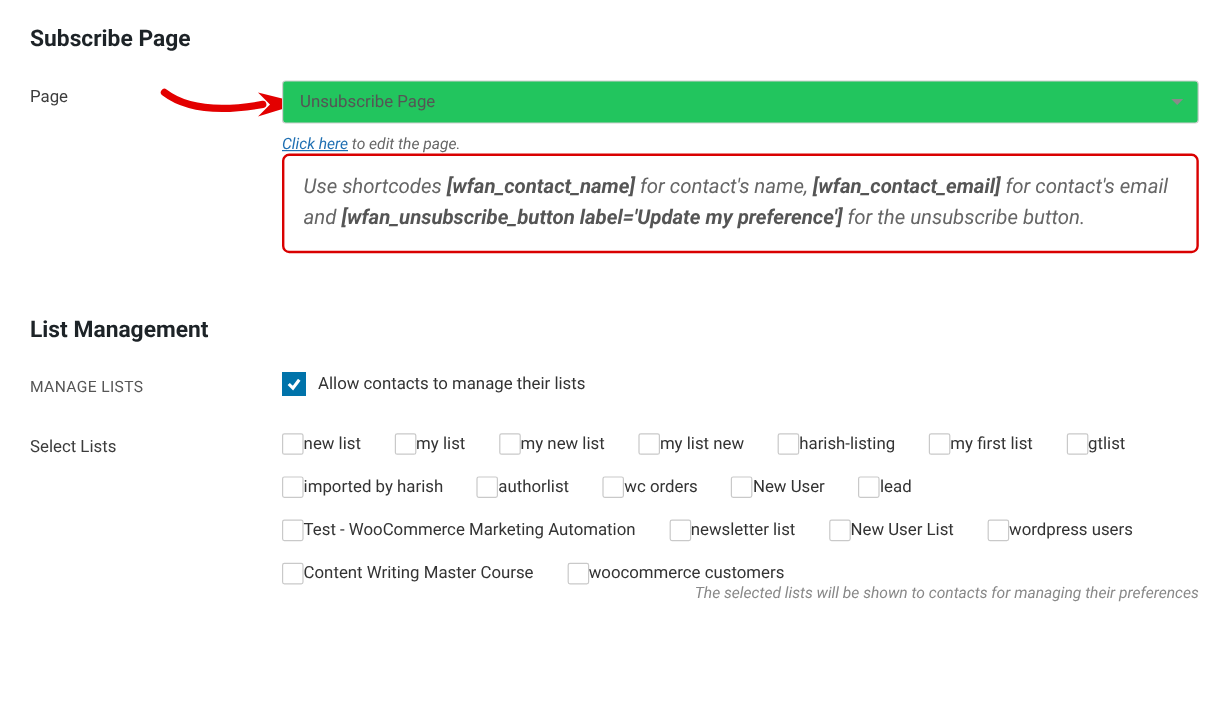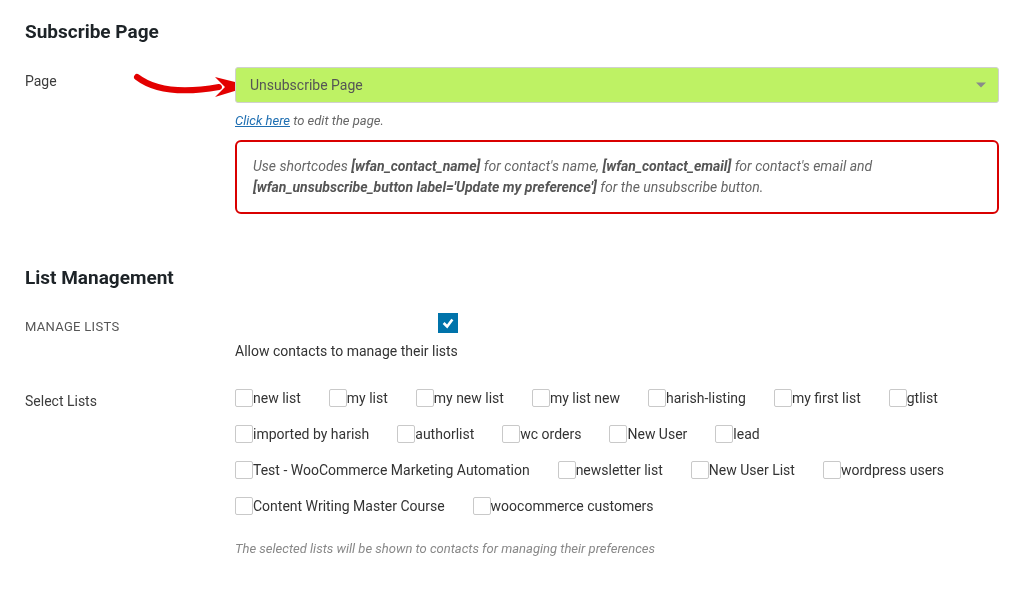--- a/index.html
+++ b/index.html
@@ -34,21 +34,21 @@
       padding-top: 6px;
       position: relative;
     }
     .content-col {
       flex: 1;
     }
     .select-box {
       width: 100%;
       border: 1px solid #d0d0d0;
       border-radius: 3px;
-      background: #bef264;
+      background: #22c55e;
       padding: 9px 36px 9px 14px;
       font-size: 14px;
       color: #555;
       position: relative;
       cursor: pointer;
     }
     .select-box::after {
       content: "";
       position: absolute;
       right: 12px;
@@ -68,41 +68,40 @@
     }
     .hint-line a {
       color: #1f6fb2;
       text-decoration: underline;
       font-style: italic;
     }
     .info-box {
       border: 2px solid #d90000;
       border-radius: 6px;
       padding: 14px 16px;
-      margin-top: 12px;
+      margin-top: 0;
       font-style: italic;
       color: #666;
-      font-size: 14px;
+      font-size: 17px;
       line-height: 1.5;
     }
     .info-box strong {
       font-weight: 700;
       color: #555;
     }
     .section-gap {
       height: 42px;
     }
     .small-gap {
       height: 18px;
     }
     .checkbox-field {
       display: inline-flex;
-      align-items: flex-end;
+      align-items: center;
       gap: 10px;
-      flex-direction: column;
     }
     .checkbox-icon {
       width: 20px;
       height: 20px;
       border: 2px solid #0073aa;
       background: #0073aa;
       display: inline-flex;
       align-items: center;
       justify-content: center;
       color: #fff;
@@ -130,24 +129,24 @@
     }
     .check-box {
       width: 18px;
       height: 18px;
       border: 1.5px solid #c9c9c9;
       border-radius: 2px;
       background: #fff;
       display: inline-block;
     }
     .footer-hint {
-      margin-top: 26px;
       font-style: italic;
       font-size: 13px;
       color: #888;
+      text-align: right;
     }
     .label-uppercase {
       font-size: 13px;
       letter-spacing: 0.3px;
       color: #565656;
     }
     
     .arrow-wrap {
       position: absolute;
       left: 108px;

